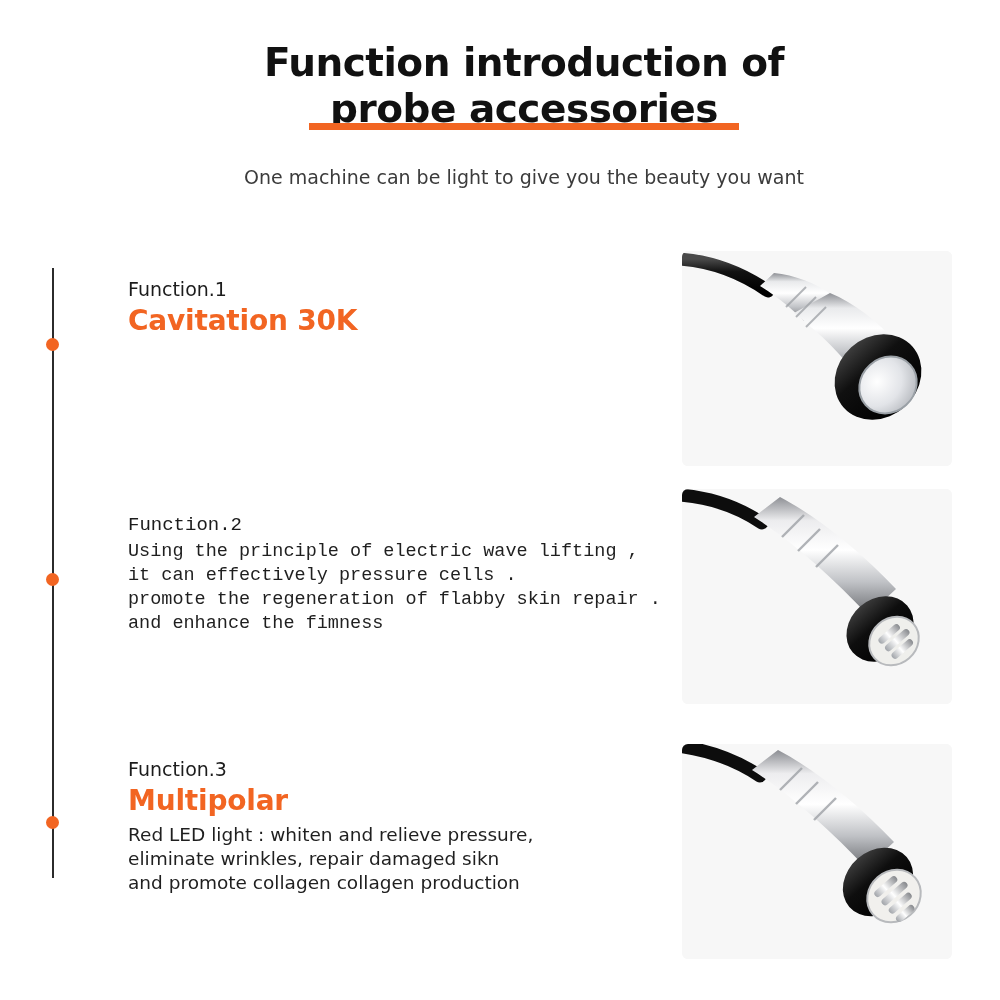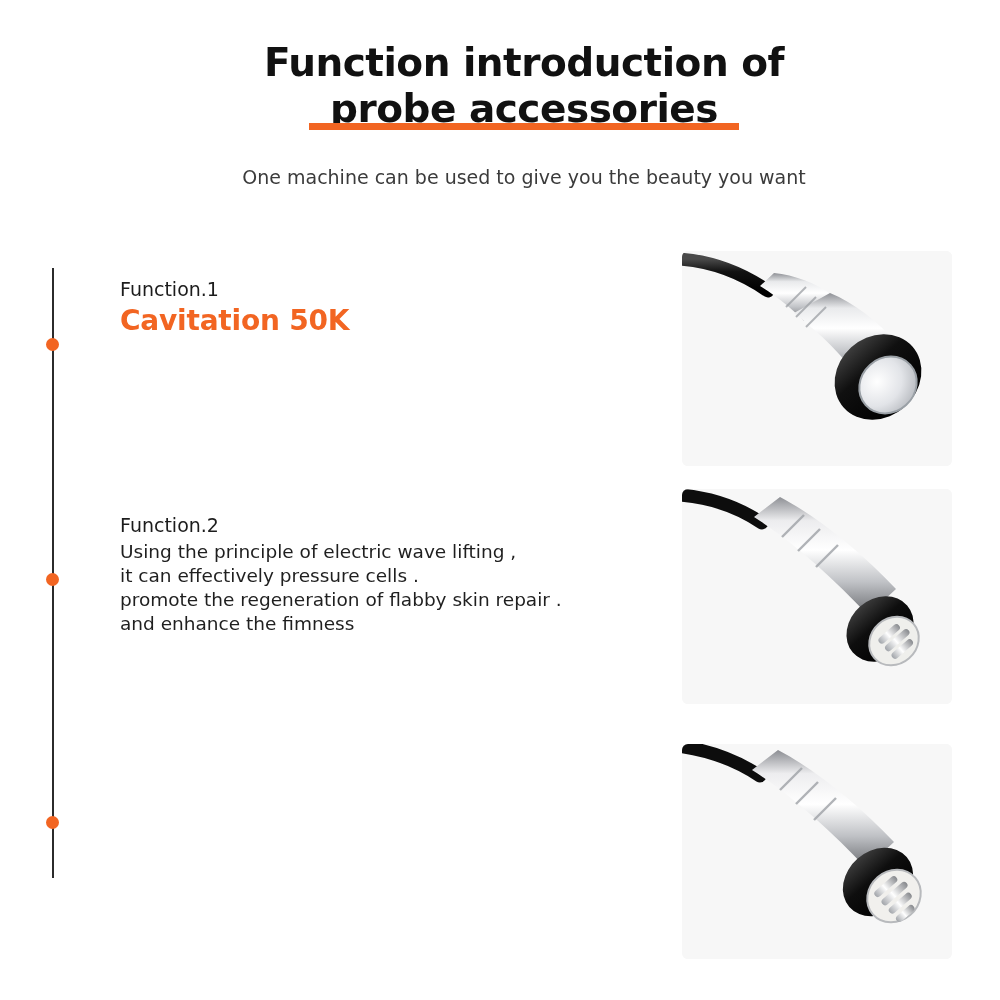--- a/index.html
+++ b/index.html
@@ -75,25 +75,25 @@
     height: 13px;
     border-radius: 50%;
     background: #F26522;
   }
   .dot-1 { top: 92px; }
   .dot-2 { top: 327px; }
   .dot-3 { top: 570px; }
 
   .row {
     position: absolute;
-    left: 120px;
+    left: 128px;
     right: 0;
   }
   .row-1 { top: 32px; }
-  .row-2 { top: 268px; }
+  .row-2 { top: 268px; font-family: Liberation Mono, monospace; }
   .row-3 { top: 512px; }
 
   .fn-label {
     font-size: 19px;
     color: #1c1c1c;
     margin-bottom: 4px;
   }
   .fn-title {
     font-size: 28px;
     font-weight: bold;
@@ -134,45 +134,54 @@
 <div class="header">
   <div class="title-wrap">
     <div class="title-line">Function introduction of</div>
     <div class="title-line">
       <span class="title-line2">
         <span>probe accessories</span>
         <span class="title-underline"></span>
       </span>
     </div>
   </div>
-  <div class="subtitle">One machine can be used to give you the beauty you want</div>
+  <div class="subtitle">One machine can be light to give you the beauty you want</div>
 </div>
 
 <div class="content">
 
   <div class="timeline"></div>
   <div class="dot dot-1"></div>
   <div class="dot dot-2"></div>
   <div class="dot dot-3"></div>
 
   <div class="row row-1">
     <div class="fn-label">Function.1</div>
-    <div class="fn-title">Cavitation 50K</div>
+    <div class="fn-title">Cavitation 30K</div>
   </div>
 
   <div class="row row-2">
     <div class="fn-label">Function.2</div>
     <div class="fn-desc">
       <div>Using the principle of electric wave lifting ,</div>
       <div>it can effectively pressure cells .</div>
       <div>promote the regeneration of flabby skin repair .</div>
       <div>and enhance the fimness</div>
     </div>
   </div>
 
+  <div class="row row-3">
+    <div class="fn-label">Function.3</div>
+    <div class="fn-title">Multipolar</div>
+    <div class="fn-desc">
+      <div>Red LED light : whiten and relieve pressure,</div>
+      <div>eliminate wrinkles, repair damaged sikn</div>
+      <div>and promote collagen collagen production</div>
+    </div>
+  </div>
 
   <div class="card card-1">
     <svg class="probe" viewBox="0 0 270 215">
       <defs>
         <linearGradient id="g1body" x1="0" y1="0" x2="0" y2="1">
           <stop offset="0%" stop-color="#8e9095"></stop>
           <stop offset="18%" stop-color="#e9eaec"></stop>
           <stop offset="42%" stop-color="#ffffff"></stop>
           <stop offset="70%" stop-color="#c3c5c9"></stop>
           <stop offset="100%" stop-color="#6e7074"></stop>

